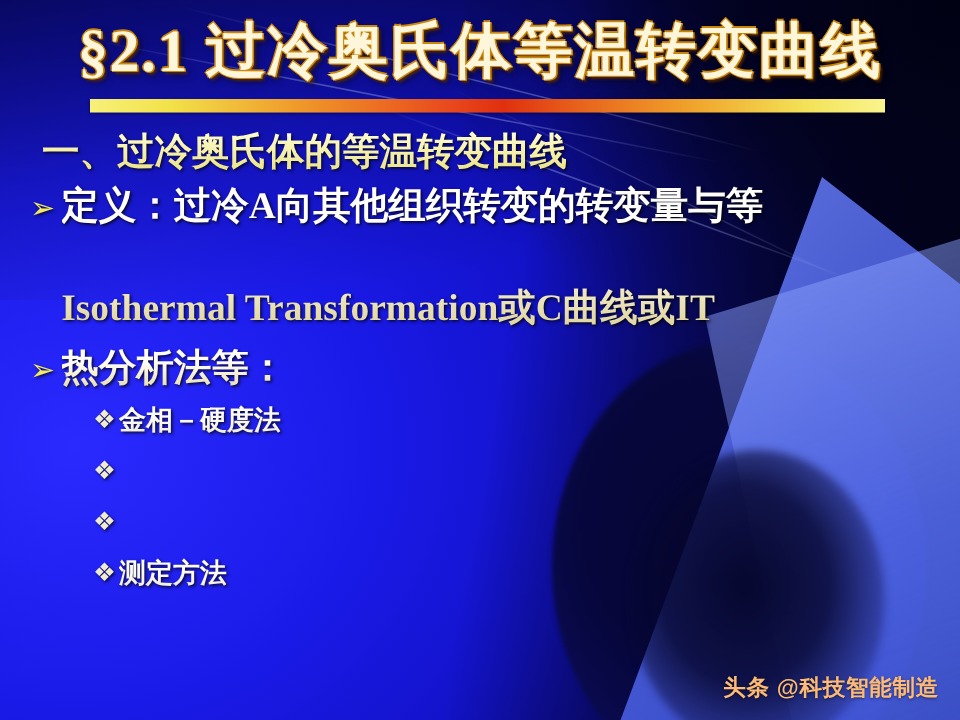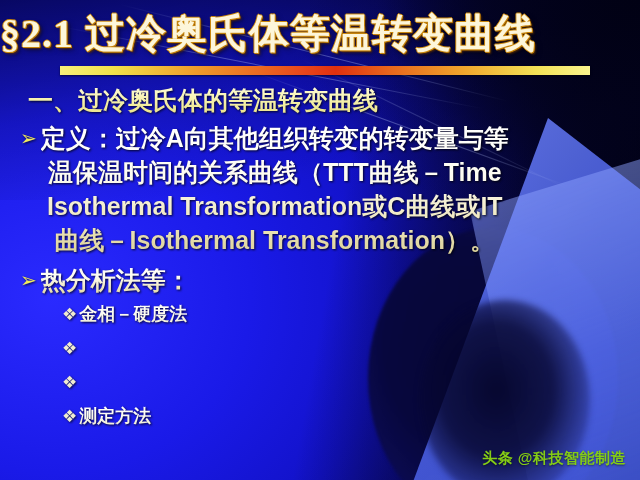--- a/index.html
+++ b/index.html
@@ -68,21 +68,21 @@
     position:absolute;height:1px;
     background:linear-gradient(90deg, rgba(190,205,255,0) 0%, rgba(190,205,255,.55) 35%, rgba(190,205,255,.55) 65%, rgba(190,205,255,0) 100%);
     transform-origin:left center;opacity:.6;
   }
   .s1{left:60px;top:26px;width:430px;transform:rotate(11deg);}
   .s2{left:120px;top:4px;width:400px;transform:rotate(14deg);}
   .s3{left:250px;top:70px;width:340px;transform:rotate(20deg);}
   .s4{left:300px;top:58px;width:300px;transform:rotate(26deg);opacity:.35;}
 
   
-  .title-wrap{position:absolute;left:0;top:6px;width:640px;text-align:left;}
+  .title-wrap{position:absolute;left:0;top:6px;width:640px;text-align:center;}
   .title{
     display:inline-block;
     font-family:"Liberation Serif","DejaVu Serif",serif;
     font-size:40px;font-weight:bold;letter-spacing:1px;
     color:#fdf6da;
     text-shadow:
        1px 0 0 #c8860d, -1px 0 0 #c8860d, 0 1px 0 #c8860d, 0 -1px 0 #c8860d,
        1px 1px 0 #b8790a, 2px 2px 2px rgba(90,45,0,.85),
        3px 3px 5px rgba(0,0,0,.55);
     white-space:nowrap;
@@ -115,29 +115,28 @@
   }
   .arrow{
     flex:0 0 auto;
     font-family:"DejaVu Sans",sans-serif;
     font-size:20px;color:#f2eb5c;
     line-height:34px;
     margin-right:4px;
     filter:drop-shadow(1px 1px 1px rgba(0,0,0,.7));
   }
   .btext{
-    font-family:Liberation Sans, sans-serif;
+    font-family:Liberation Serif, serif;
     font-size:25px;font-weight:bold;line-height:34px;
     color:#ffffff;
     background:linear-gradient(180deg,#ffffff 0%,#fdfcf2 40%,#efe8c2 72%,#dcd196 100%);
     -webkit-background-clip:text;background-clip:text;
     -webkit-text-fill-color:transparent;
     filter:drop-shadow(1.5px 1.5px 1px rgba(0,0,0,.8));
     max-width:586px;
-    text-align:center;
   }
 
   .sub-row{
     display:flex;align-items:flex-start;
     margin:1px 0 0 62px;
   }
   .diamond{
     flex:0 0 auto;
     font-family:"DejaVu Sans",sans-serif;
     font-size:17px;color:#f0ecd0;
@@ -151,21 +150,21 @@
     background:linear-gradient(180deg,#ffffff 0%,#fbfaf0 50%,#e7e0bd 100%);
     -webkit-background-clip:text;background-clip:text;
     -webkit-text-fill-color:transparent;
     filter:drop-shadow(1.5px 1.5px 1px rgba(0,0,0,.8));
   }
 
   
   .watermark{
     position:absolute;right:14px;bottom:12px;
     font-family:"Liberation Sans","DejaVu Sans",sans-serif;
-    font-size:15px;font-weight:bold;color:#84cc16;
+    font-size:15px;font-weight:bold;color:#fdba74;
     letter-spacing:.5px;
     text-shadow:0 1px 2px rgba(0,0,0,.5);
     white-space:nowrap;
   }
 </style>
 </head>
 <body>
 
 <div id="slide">
 
@@ -191,23 +190,22 @@
   <div class="divider"></div>
 
   <div class="content">
 
     <div class="l1">一、过冷奥氏体的等温转变曲线</div>
 
     <div class="bullet-row">
       <span class="arrow">➢</span>
       <span class="btext">
         <span>定义：过冷A向其他组织转变的转变量与等</span><br>
-        <span>温保温时间的关系曲线（TTT曲线－Time</span><br>
+        <br>
         <span>Isothermal Transformation或C曲线或IT</span><br>
-        <span>曲线－Isothermal Transformation）。</span>
       </span>
     </div>
 
     <div class="bullet-row" style="margin-top:6px;">
       <span class="arrow">➢</span>
       <span class="btext">热分析法等：</span>
     </div>
 
     <div class="sub-row">
       <span class="diamond">❖</span>

